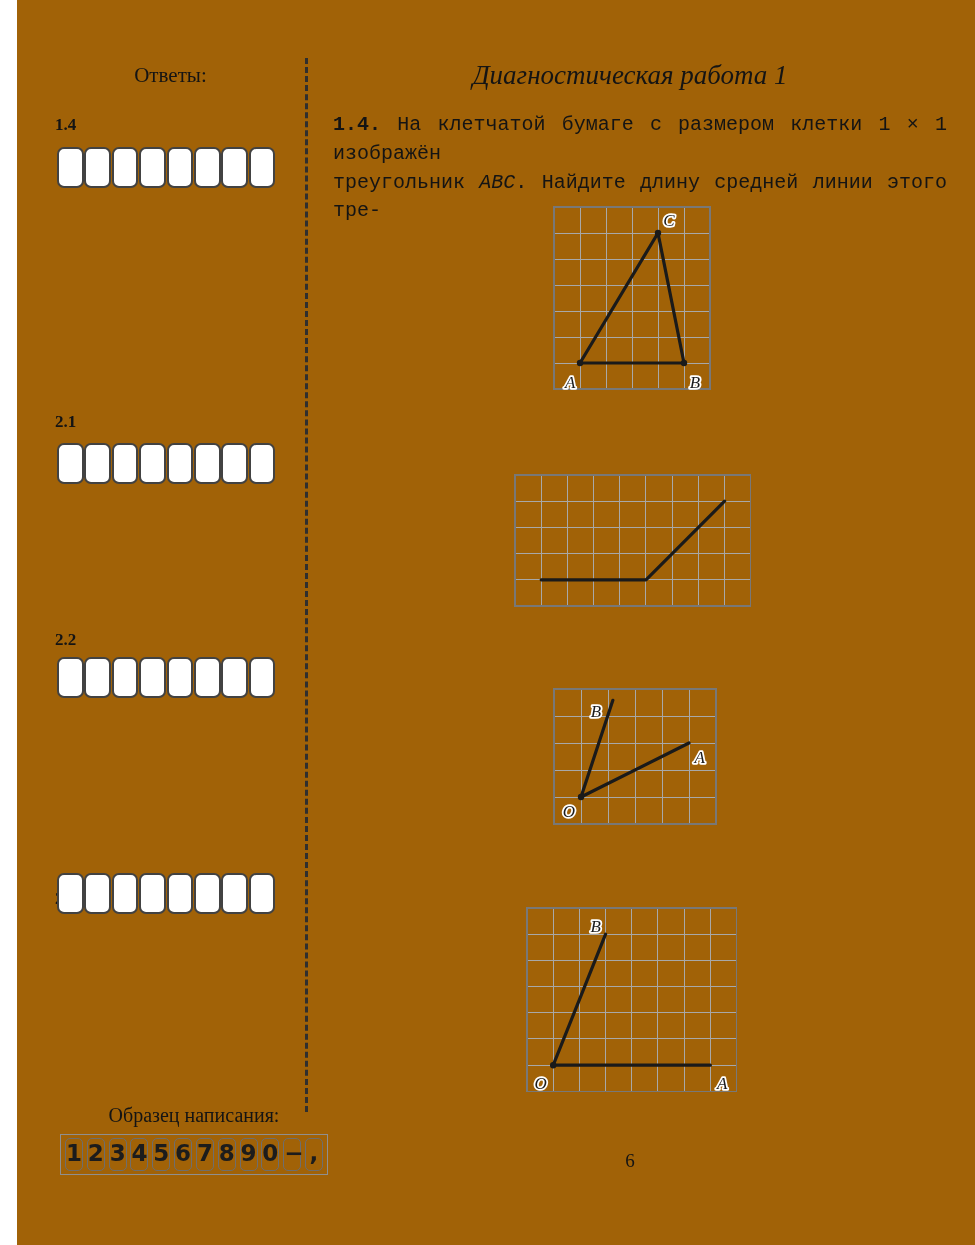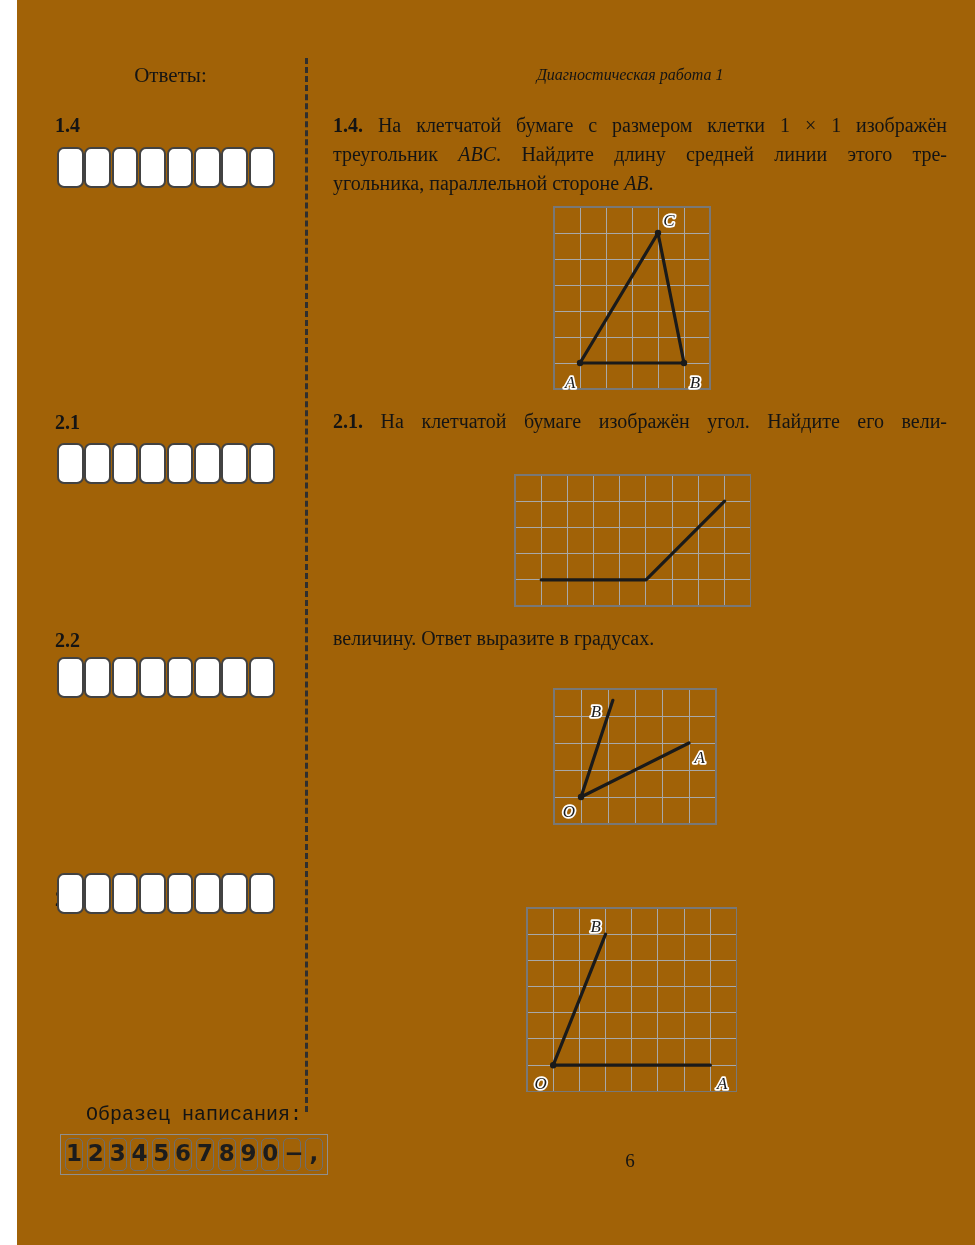--- a/index.html
+++ b/index.html
@@ -2,40 +2,40 @@
 <html><head>
 <meta charset="utf-8">
 <style>
   html,body{margin:0;padding:0;background:#ffffff;}
   .page{position:relative;width:975px;height:1245px;background:#a16207;
         font-family:"Liberation Serif",serif;color:#141414;overflow:hidden;margin-left:17px;}
 
   
   .answers-header{position:absolute;left:40px;top:61px;width:227px;
         text-align:center;font-size:21px;line-height:28px;}
-  .ans-label{position:absolute;left:38px;font-size:20px;font-weight:bold;line-height:28px;}
+  .ans-label{position:absolute;left:38px;font-size:17px;font-weight:bold;line-height:28px;}
   .strip{position:absolute;left:40px;display:flex;}
   .acell{width:22.6px;height:37px;border:2.4px solid #424242;border-radius:7px;
         margin-right:0.8px;background:#fff;}
   .divider{position:absolute;left:288px;top:58px;height:1054px;width:0;
         border-left:3px dashed #2f2f2f;}
   .sample-label{position:absolute;left:43px;top:1101px;width:268px;text-align:center;
-        font-size:20px;line-height:28px;font-family:Liberation Mono, monospace;}
+        font-size:20px;line-height:28px;}
   .sample-box{position:absolute;left:43px;top:1134px;width:268px;height:41px;
         border:1.6px solid #8f8f8f;box-sizing:border-box;display:flex;
         align-items:center;justify-content:space-between;padding:0 4px;}
   .scell{width:16px;height:31px;border:1.6px solid #6e6e6e;border-radius:5px;
         font-family:"DejaVu Sans",sans-serif;font-size:23px;font-weight:600;
         line-height:29px;text-align:center;color:#1c1c1c;}
 
   
   .work-title{position:absolute;left:306px;top:61px;width:614px;text-align:center;
-        font-style:italic;font-size:16px;line-height:28px;}
+        font-style:italic;font-size:27px;line-height:28px;}
   .problem{position:absolute;left:316px;width:614px;font-size:20px;line-height:28.8px;}
-  .tline{text-align:justify;text-align-last:justify;}
+  .tline{text-align:justify;text-align-last:justify;font-family:Liberation Mono, monospace;}
   .tline.tlast{text-align-last:left;}
   .b{font-weight:bold;}
   .it{font-style:italic;}
   .figure{position:absolute;}
   .figlabel{font:italic 17px "Liberation Serif",serif;fill:#1c1c1c;
         paint-order:stroke;stroke:#ffffff;stroke-width:3.5px;stroke-linejoin:round;
         text-anchor:middle;}
   .page-number{position:absolute;left:583px;top:1148px;width:60px;text-align:center;
         font-size:19px;line-height:26px;}
 </style>
@@ -110,21 +110,20 @@
       <div class="scell">,</div>
     </div>
 
   <div class="divider"></div>
 
   <div class="work-title">Диагностическая работа 1</div>
 
   <div class="problem" style="top:111px">
       <div class="tline"><span class="b">1.4.</span><span> На клетчатой бумаге с размером клетки 1 × 1 изображён</span></div>
       <div class="tline"><span>треугольник </span><span class="it">ABC</span><span>. Найдите длину средней линии этого тре-</span></div>
-      <div class="tline tlast"><span>угольника, параллельной стороне </span><span class="it">AB</span><span>.</span></div>
     </div>
   <div class="figure" style="left:535px;top:205px"><svg width="160" height="186" viewBox="-2 -2 160 186">
         <g stroke="#a8a8a8" stroke-width="1" shape-rendering="crispEdges">
           <line x1="26" y1="0" x2="26" y2="182"></line>
           <line x1="52" y1="0" x2="52" y2="182"></line>
           <line x1="78" y1="0" x2="78" y2="182"></line>
           <line x1="104" y1="0" x2="104" y2="182"></line>
           <line x1="130" y1="0" x2="130" y2="182"></line>
           <line x1="0" y1="26" x2="156" y2="26"></line>
           <line x1="0" y1="52" x2="156" y2="52"></line>
@@ -137,21 +136,20 @@
         <polygon points="26,156 104,26 130,156" fill="none" stroke="#1a1a1a" stroke-width="3.2" stroke-linecap="round" stroke-linejoin="round"></polygon>
         <circle cx="26" cy="156" r="3.2" fill="#1a1a1a"></circle>
         <circle cx="104" cy="26" r="3.2" fill="#1a1a1a"></circle>
         <circle cx="130" cy="156" r="3.2" fill="#1a1a1a"></circle>
         <text x="16.12" y="180.70000000000002" class="figlabel">A</text>
         <text x="140.92" y="180.70000000000002" class="figlabel">B</text>
         <text x="114.92" y="18.72" class="figlabel">C</text>
       </svg></div>
 
   <div class="problem" style="top:407px">
-      <div class="tline"><span class="b">2.1.</span><span> На клетчатой бумаге изображён угол. Найдите его вели-</span></div>
     </div>
   <div class="figure" style="left:496px;top:473px"><svg width="239.79999999999998" height="135" viewBox="-2 -2 239.79999999999998 135">
         <g stroke="#a8a8a8" stroke-width="1" shape-rendering="crispEdges">
           <line x1="26.2" y1="0" x2="26.2" y2="131"></line>
           <line x1="52.4" y1="0" x2="52.4" y2="131"></line>
           <line x1="78.6" y1="0" x2="78.6" y2="131"></line>
           <line x1="104.8" y1="0" x2="104.8" y2="131"></line>
           <line x1="131" y1="0" x2="131" y2="131"></line>
           <line x1="157.2" y1="0" x2="157.2" y2="131"></line>
           <line x1="183.4" y1="0" x2="183.4" y2="131"></line>
@@ -159,21 +157,20 @@
           <line x1="0" y1="26.2" x2="235.79999999999998" y2="26.2"></line>
           <line x1="0" y1="52.4" x2="235.79999999999998" y2="52.4"></line>
           <line x1="0" y1="78.6" x2="235.79999999999998" y2="78.6"></line>
           <line x1="0" y1="104.8" x2="235.79999999999998" y2="104.8"></line>
         </g>
         <rect x="0" y="0" width="235.79999999999998" height="131" fill="none" stroke="#787878" stroke-width="1.4" shape-rendering="crispEdges"></rect>
         <polyline points="26.2,104.8 131,104.8 209.6,26.2" fill="none" stroke="#1a1a1a" stroke-width="3.2" stroke-linecap="round" stroke-linejoin="round"></polyline>
       </svg></div>
 
   <div class="problem" style="top:624px">
-      <div class="tline tlast"><span>величину. Ответ выразите в градусах.</span></div>
     </div>
   <div class="figure" style="left:535px;top:687px"><svg width="166" height="139" viewBox="-2 -2 166 139">
         <g stroke="#a8a8a8" stroke-width="1" shape-rendering="crispEdges">
           <line x1="27" y1="0" x2="27" y2="135"></line>
           <line x1="54" y1="0" x2="54" y2="135"></line>
           <line x1="81" y1="0" x2="81" y2="135"></line>
           <line x1="108" y1="0" x2="108" y2="135"></line>
           <line x1="135" y1="0" x2="135" y2="135"></line>
           <line x1="0" y1="27" x2="162" y2="27"></line>
           <line x1="0" y1="54" x2="162" y2="54"></line>

